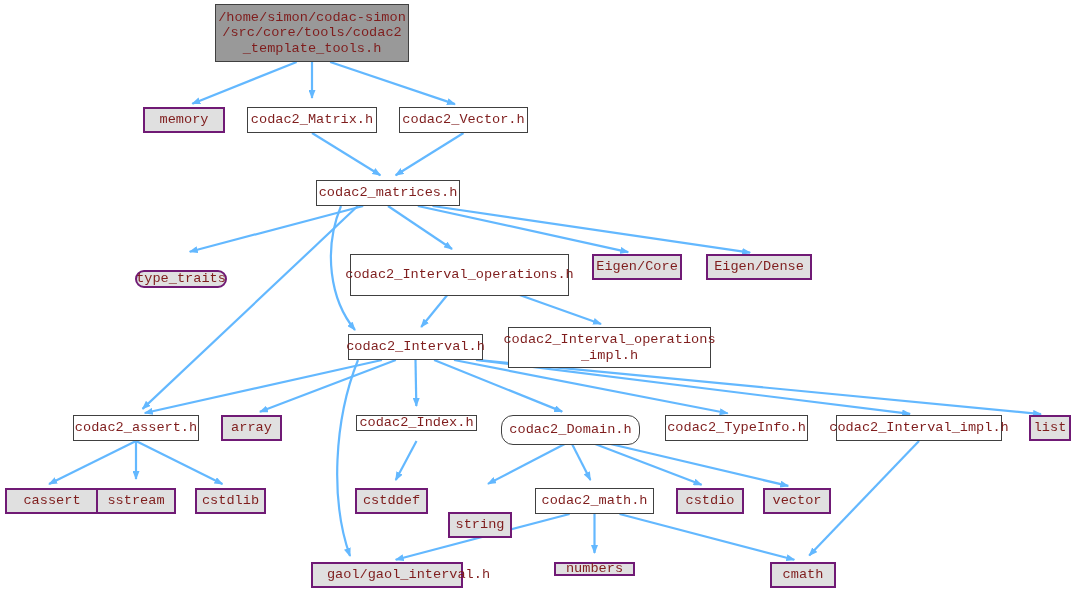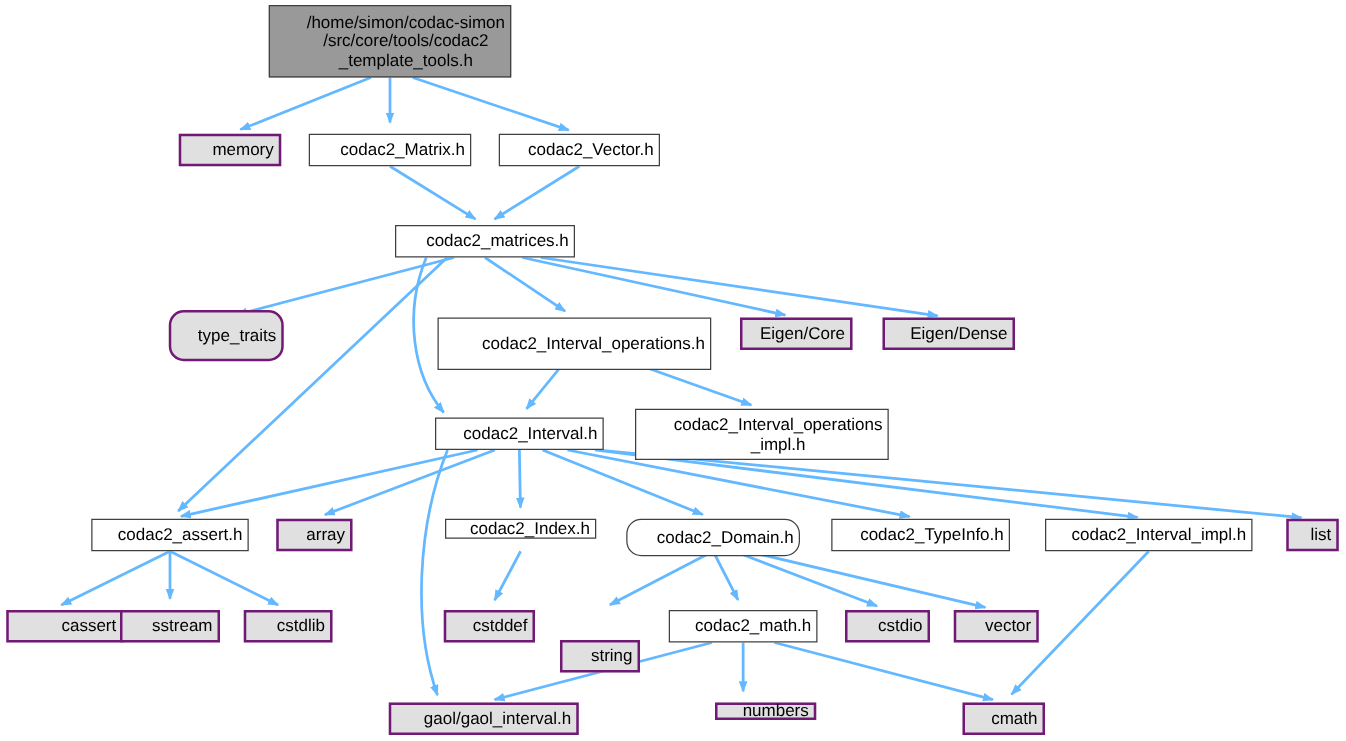--- a/index.html
+++ b/index.html
@@ -21,27 +21,28 @@
     top: 0;
     width: 1077px;
     height: 593px;
     pointer-events: none;
   }
   .node {
     position: absolute;
     box-sizing: border-box;
     display: flex;
     align-items: center;
-    justify-content: flex-end;
+    justify-content: center;
     text-align: center;
     font-size: 13.6px;
     line-height: 15.5px;
-    color: #000000;
+    color: #7f1d1d;
     white-space: pre;
     letter-spacing: 0px;
+    font-family: Liberation Mono, monospace;
   }
   .node-sys {
     background: #e0e0e0;
     border: 2px solid #701a75;
     box-shadow: 0 0 0 0 transparent;
   }
   .node-local {
     background: #ffffff;
     border: 1px solid #404040;
   }
@@ -101,21 +102,21 @@
       </g>
   </svg>
   <div id="node-layer">
       <div class="node node-root" style="left: 215px; top: 4px; width: 194px; height: 58px;"><span class="node-label">/home/simon/codac-simon
 /src/core/tools/codac2
 _template_tools.h</span></div>
       <div class="node node-sys" style="left: 143px; top: 107px; width: 82px; height: 26px;"><span class="node-label">memory</span></div>
       <div class="node node-local" style="left: 247px; top: 107px; width: 130px; height: 26px;"><span class="node-label">codac2_Matrix.h</span></div>
       <div class="node node-local" style="left: 399px; top: 107px; width: 129px; height: 26px;"><span class="node-label">codac2_Vector.h</span></div>
       <div class="node node-local" style="left: 316px; top: 180px; width: 144px; height: 26px;"><span class="node-label">codac2_matrices.h</span></div>
-      <div class="node node-sys" style="left: 135px; top: 248px; width: 92px; height: 41px; border-radius: 12px;"><span class="node-label">type_traits</span></div>
+      <div class="node node-sys" style="left: 135px; top: 270px; width: 92px; height: 18px; border-radius: 12px;"><span class="node-label">type_traits</span></div>
       <div class="node node-local" style="left: 350px; top: 254px; width: 219px; height: 42px;"><span class="node-label">codac2_Interval_operations.h</span></div>
       <div class="node node-sys" style="left: 592px; top: 254px; width: 90px; height: 26px;"><span class="node-label">Eigen/Core</span></div>
       <div class="node node-sys" style="left: 706px; top: 254px; width: 106px; height: 26px;"><span class="node-label">Eigen/Dense</span></div>
       <div class="node node-local" style="left: 348px; top: 334px; width: 135px; height: 26px;"><span class="node-label">codac2_Interval.h</span></div>
       <div class="node node-local" style="left: 508px; top: 327px; width: 203px; height: 41px;"><span class="node-label">codac2_Interval_operations
 _impl.h</span></div>
       <div class="node node-local" style="left: 73px; top: 415px; width: 126px; height: 26px;"><span class="node-label">codac2_assert.h</span></div>
       <div class="node node-sys" style="left: 221px; top: 415px; width: 61px; height: 26px;"><span class="node-label">array</span></div>
       <div class="node node-local" style="left: 356px; top: 415px; width: 121px; height: 16px;"><span class="node-label">codac2_Index.h</span></div>
       <div class="node node-local" style="left: 501px; top: 415px; width: 139px; height: 30px; border-radius: 12px;"><span class="node-label">codac2_Domain.h</span></div>
@@ -124,16 +125,16 @@
       <div class="node node-sys" style="left: 1029px; top: 415px; width: 42px; height: 26px;"><span class="node-label">list</span></div>
       <div class="node node-sys" style="left: 5px; top: 488px; width: 94px; height: 26px;"><span class="node-label">cassert</span></div>
       <div class="node node-sys" style="left: 96px; top: 488px; width: 80px; height: 26px;"><span class="node-label">sstream</span></div>
       <div class="node node-sys" style="left: 195px; top: 488px; width: 71px; height: 26px;"><span class="node-label">cstdlib</span></div>
       <div class="node node-sys" style="left: 355px; top: 488px; width: 73px; height: 26px;"><span class="node-label">cstddef</span></div>
       <div class="node node-sys" style="left: 448px; top: 488px; width: 64px; height: 26px; margin-top: 24px;"><span class="node-label">string</span></div>
       <div class="node node-local" style="left: 535px; top: 488px; width: 119px; height: 26px;"><span class="node-label">codac2_math.h</span></div>
       <div class="node node-sys" style="left: 676px; top: 488px; width: 68px; height: 26px;"><span class="node-label">cstdio</span></div>
       <div class="node node-sys" style="left: 763px; top: 488px; width: 68px; height: 26px;"><span class="node-label">vector</span></div>
       <div class="node node-sys" style="left: 311px; top: 562px; width: 152px; height: 26px; padding-left: 43px;"><span class="node-label">gaol/gaol_interval.h</span></div>
-      <div class="node node-sys" style="left: 572px; top: 562px; width: 81px; height: 14px;"><span class="node-label">numbers</span></div>
+      <div class="node node-sys" style="left: 554px; top: 562px; width: 81px; height: 14px;"><span class="node-label">numbers</span></div>
       <div class="node node-sys" style="left: 770px; top: 562px; width: 66px; height: 26px;"><span class="node-label">cmath</span></div>
     </div>
 </div>
 
 </body></html>

